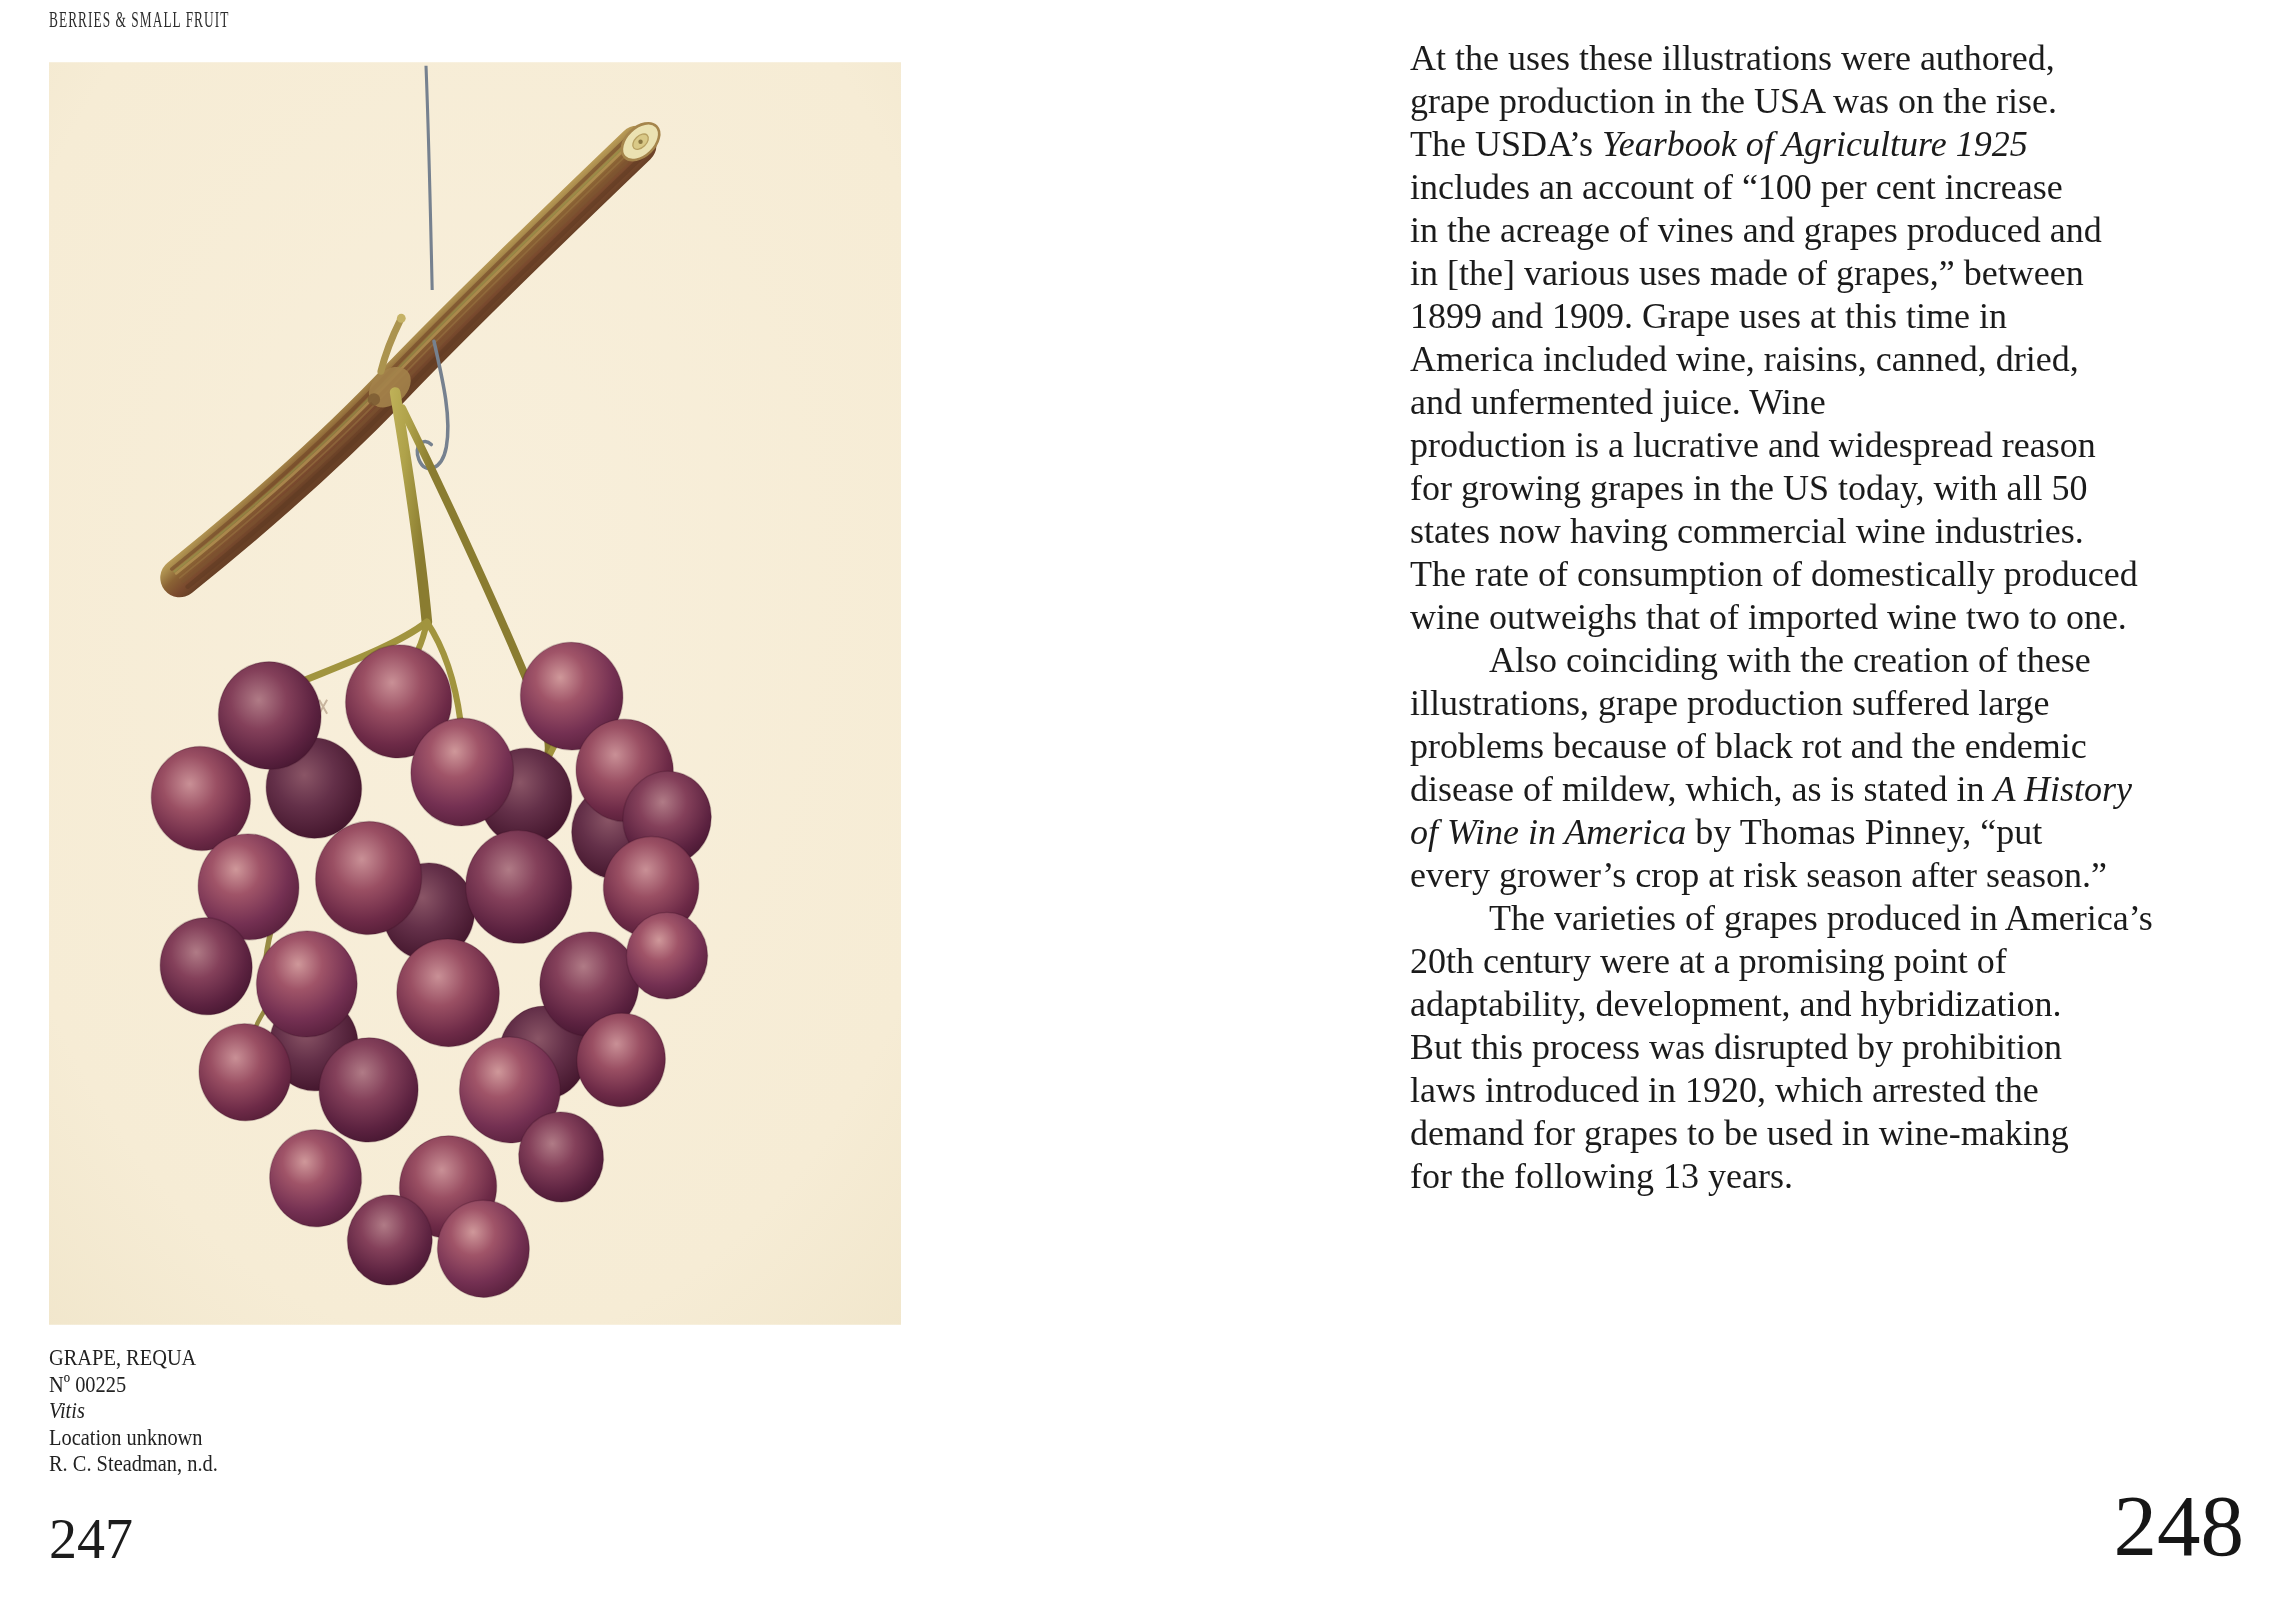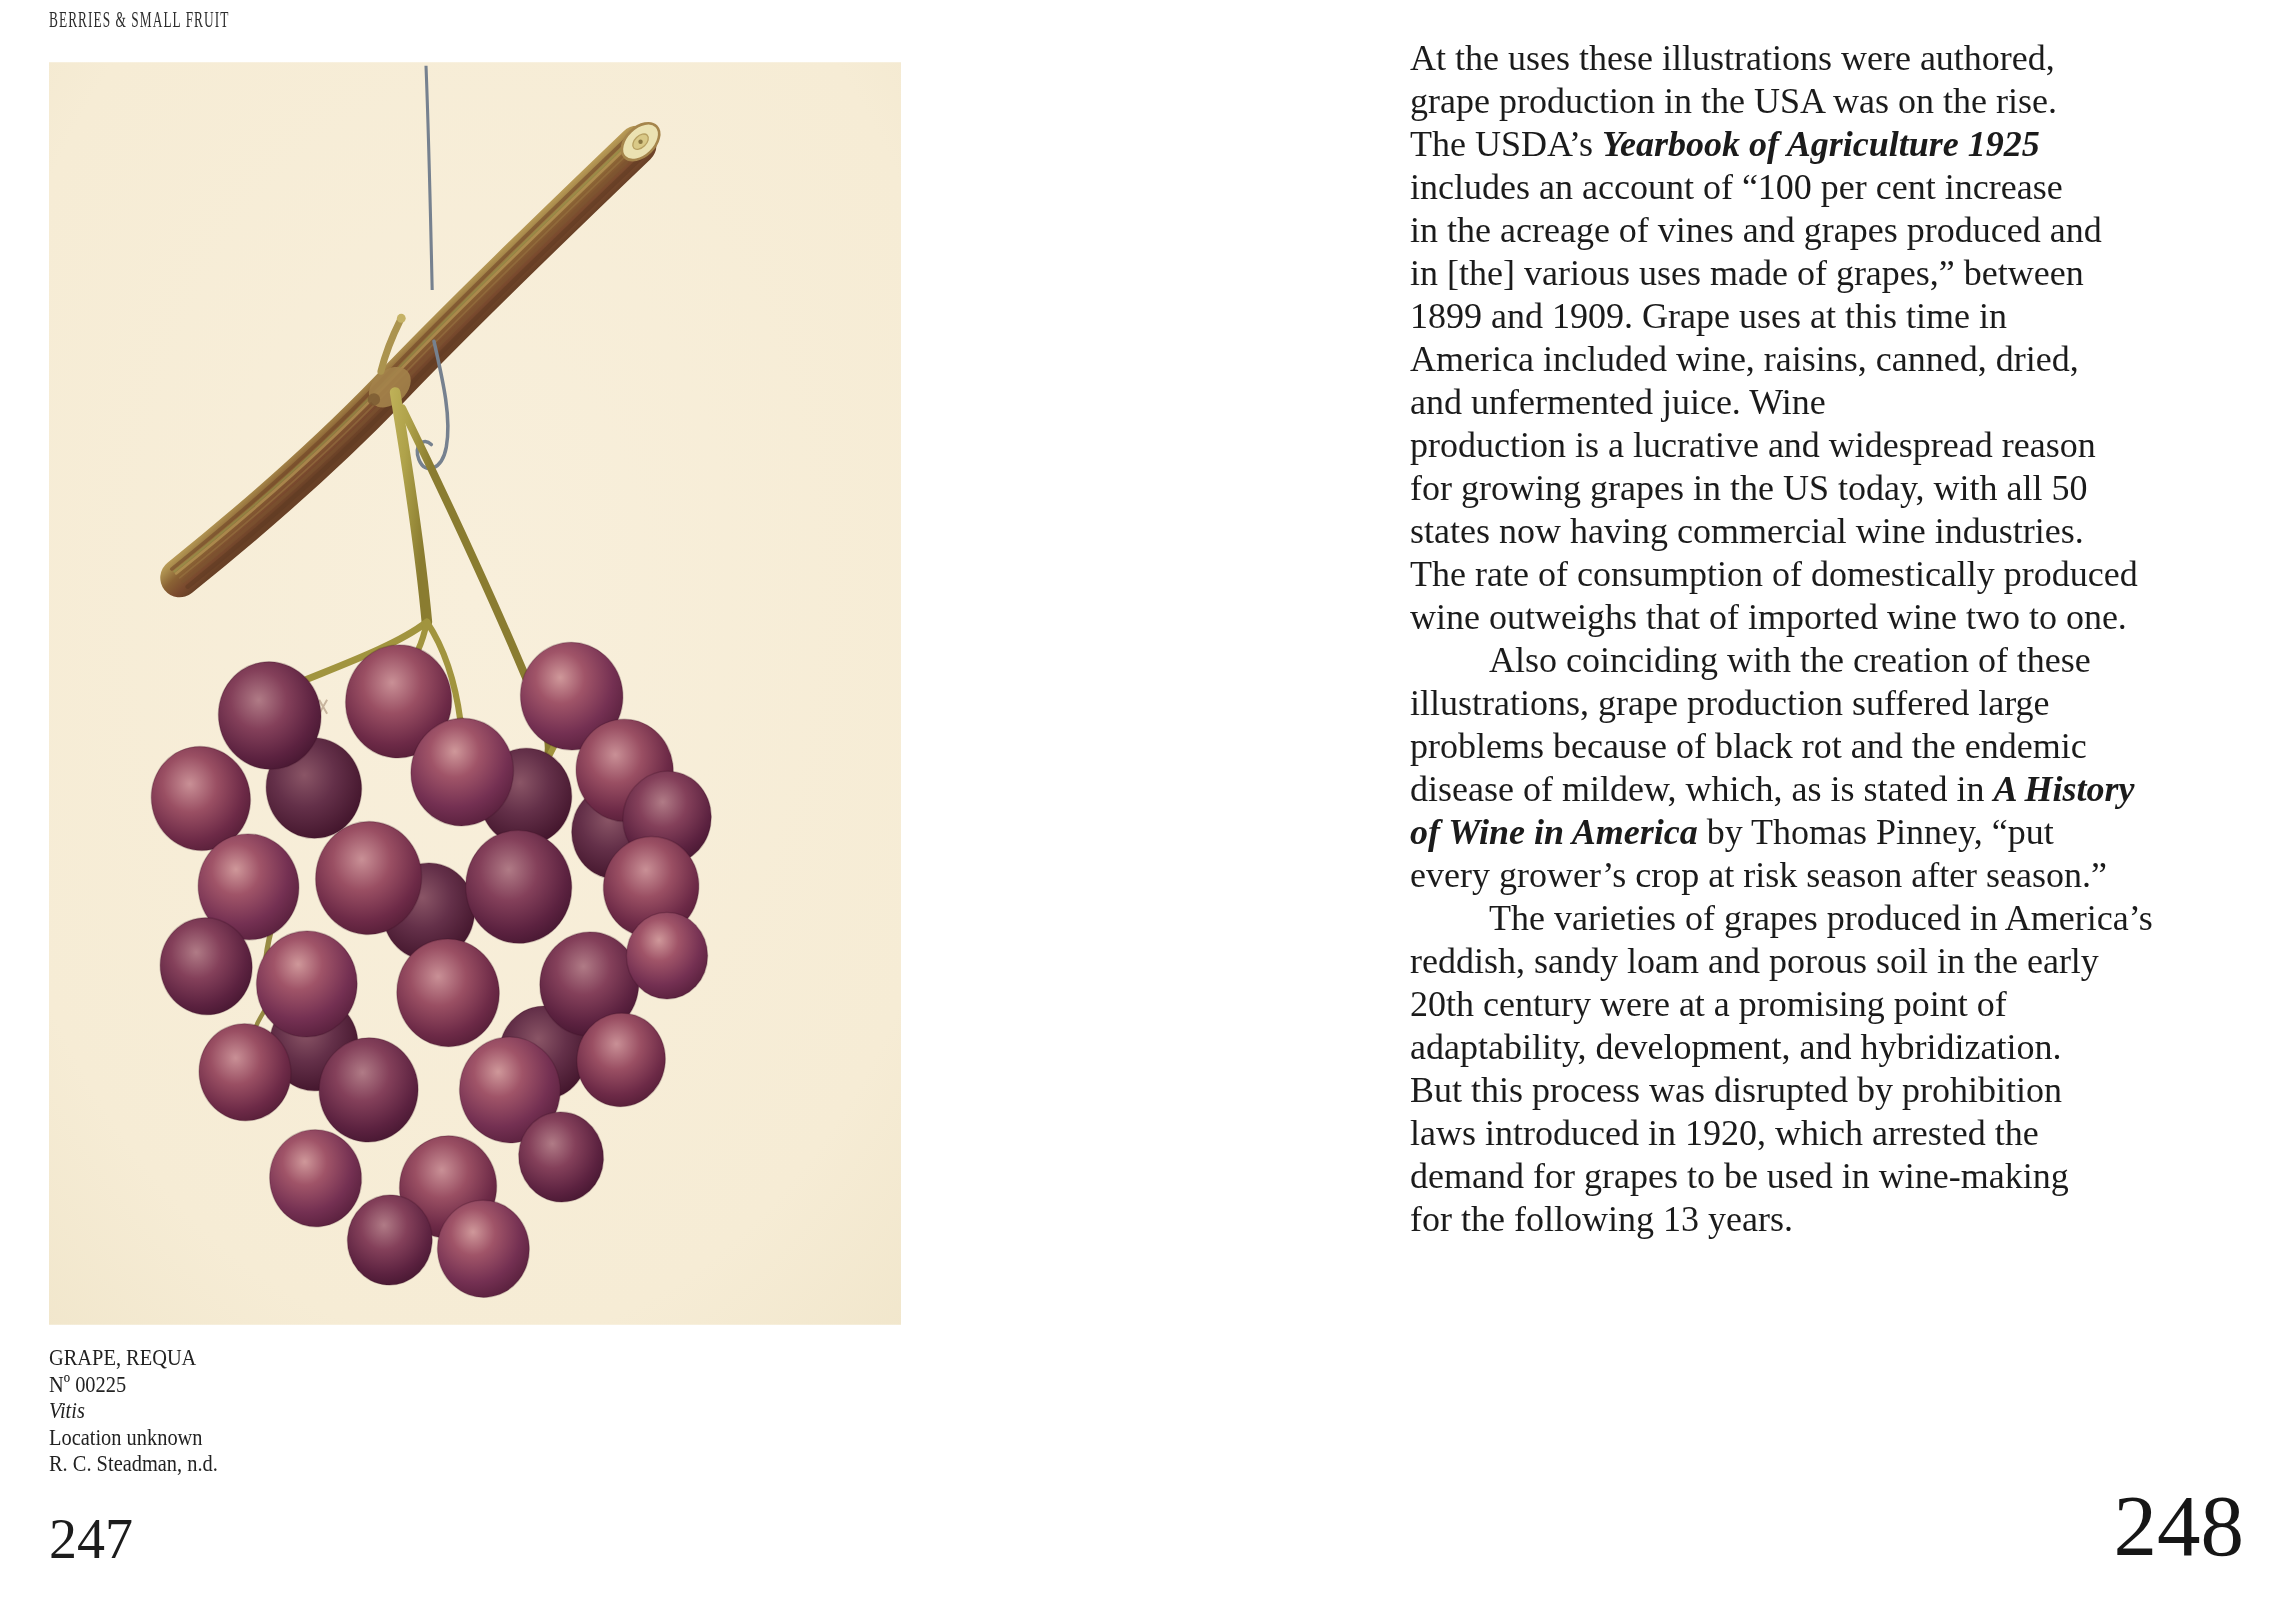--- a/index.html
+++ b/index.html
@@ -28,21 +28,21 @@
     position:absolute;left:49px;top:1511px;
     font-size:56px;line-height:1;color:#1c1c1c;
   }
   
   .body-col{
     position:absolute;left:1410px;top:37px;width:883px;
     font-size:36px;line-height:43px;color:#1b1b1b;
   }
   .body-line{white-space:nowrap;}
   .body-line.indent{padding-left:79px;}
-  .body-line em{font-style:italic;font-weight:bold;}
+  .body-line em{font-style:italic;}
   .folio-right{
     position:absolute;right:51px;top:1482px;
     font-size:87px;line-height:1;color:#161616;text-align:right;
   }
 </style>
 </head>
 <body>
 
 <div class="running-head">BERRIES &amp; SMALL FRUIT</div>
 
@@ -202,21 +202,20 @@
     <div class="body-line"><span>states now having commercial wine industries.</span></div>
     <div class="body-line"><span>The rate of consumption of domestically produced</span></div>
     <div class="body-line"><span>wine outweighs that of imported wine two to one.</span></div>
     <div class="body-line indent"><span>Also coinciding with the creation of these</span></div>
     <div class="body-line"><span>illustrations, grape production suffered large</span></div>
     <div class="body-line"><span>problems because of black rot and the endemic</span></div>
     <div class="body-line"><span>disease of mildew, which, as is stated in </span><em>A History</em></div>
     <div class="body-line"><em>of Wine in America</em><span> by Thomas Pinney, “put</span></div>
     <div class="body-line"><span>every grower’s crop at risk season after season.”</span></div>
     <div class="body-line indent"><span>The varieties of grapes produced in America’s</span></div>
-    <div class="body-line"><span>reddish, sandy loam and porous soil in the early</span></div>
     <div class="body-line"><span>20th century were at a promising point of</span></div>
     <div class="body-line"><span>adaptability, development, and hybridization.</span></div>
     <div class="body-line"><span>But this process was disrupted by prohibition</span></div>
     <div class="body-line"><span>laws introduced in 1920, which arrested the</span></div>
     <div class="body-line"><span>demand for grapes to be used in wine-making</span></div>
     <div class="body-line"><span>for the following 13 years.</span></div>
   </div>
 
 <div class="folio-right">248</div>
 

